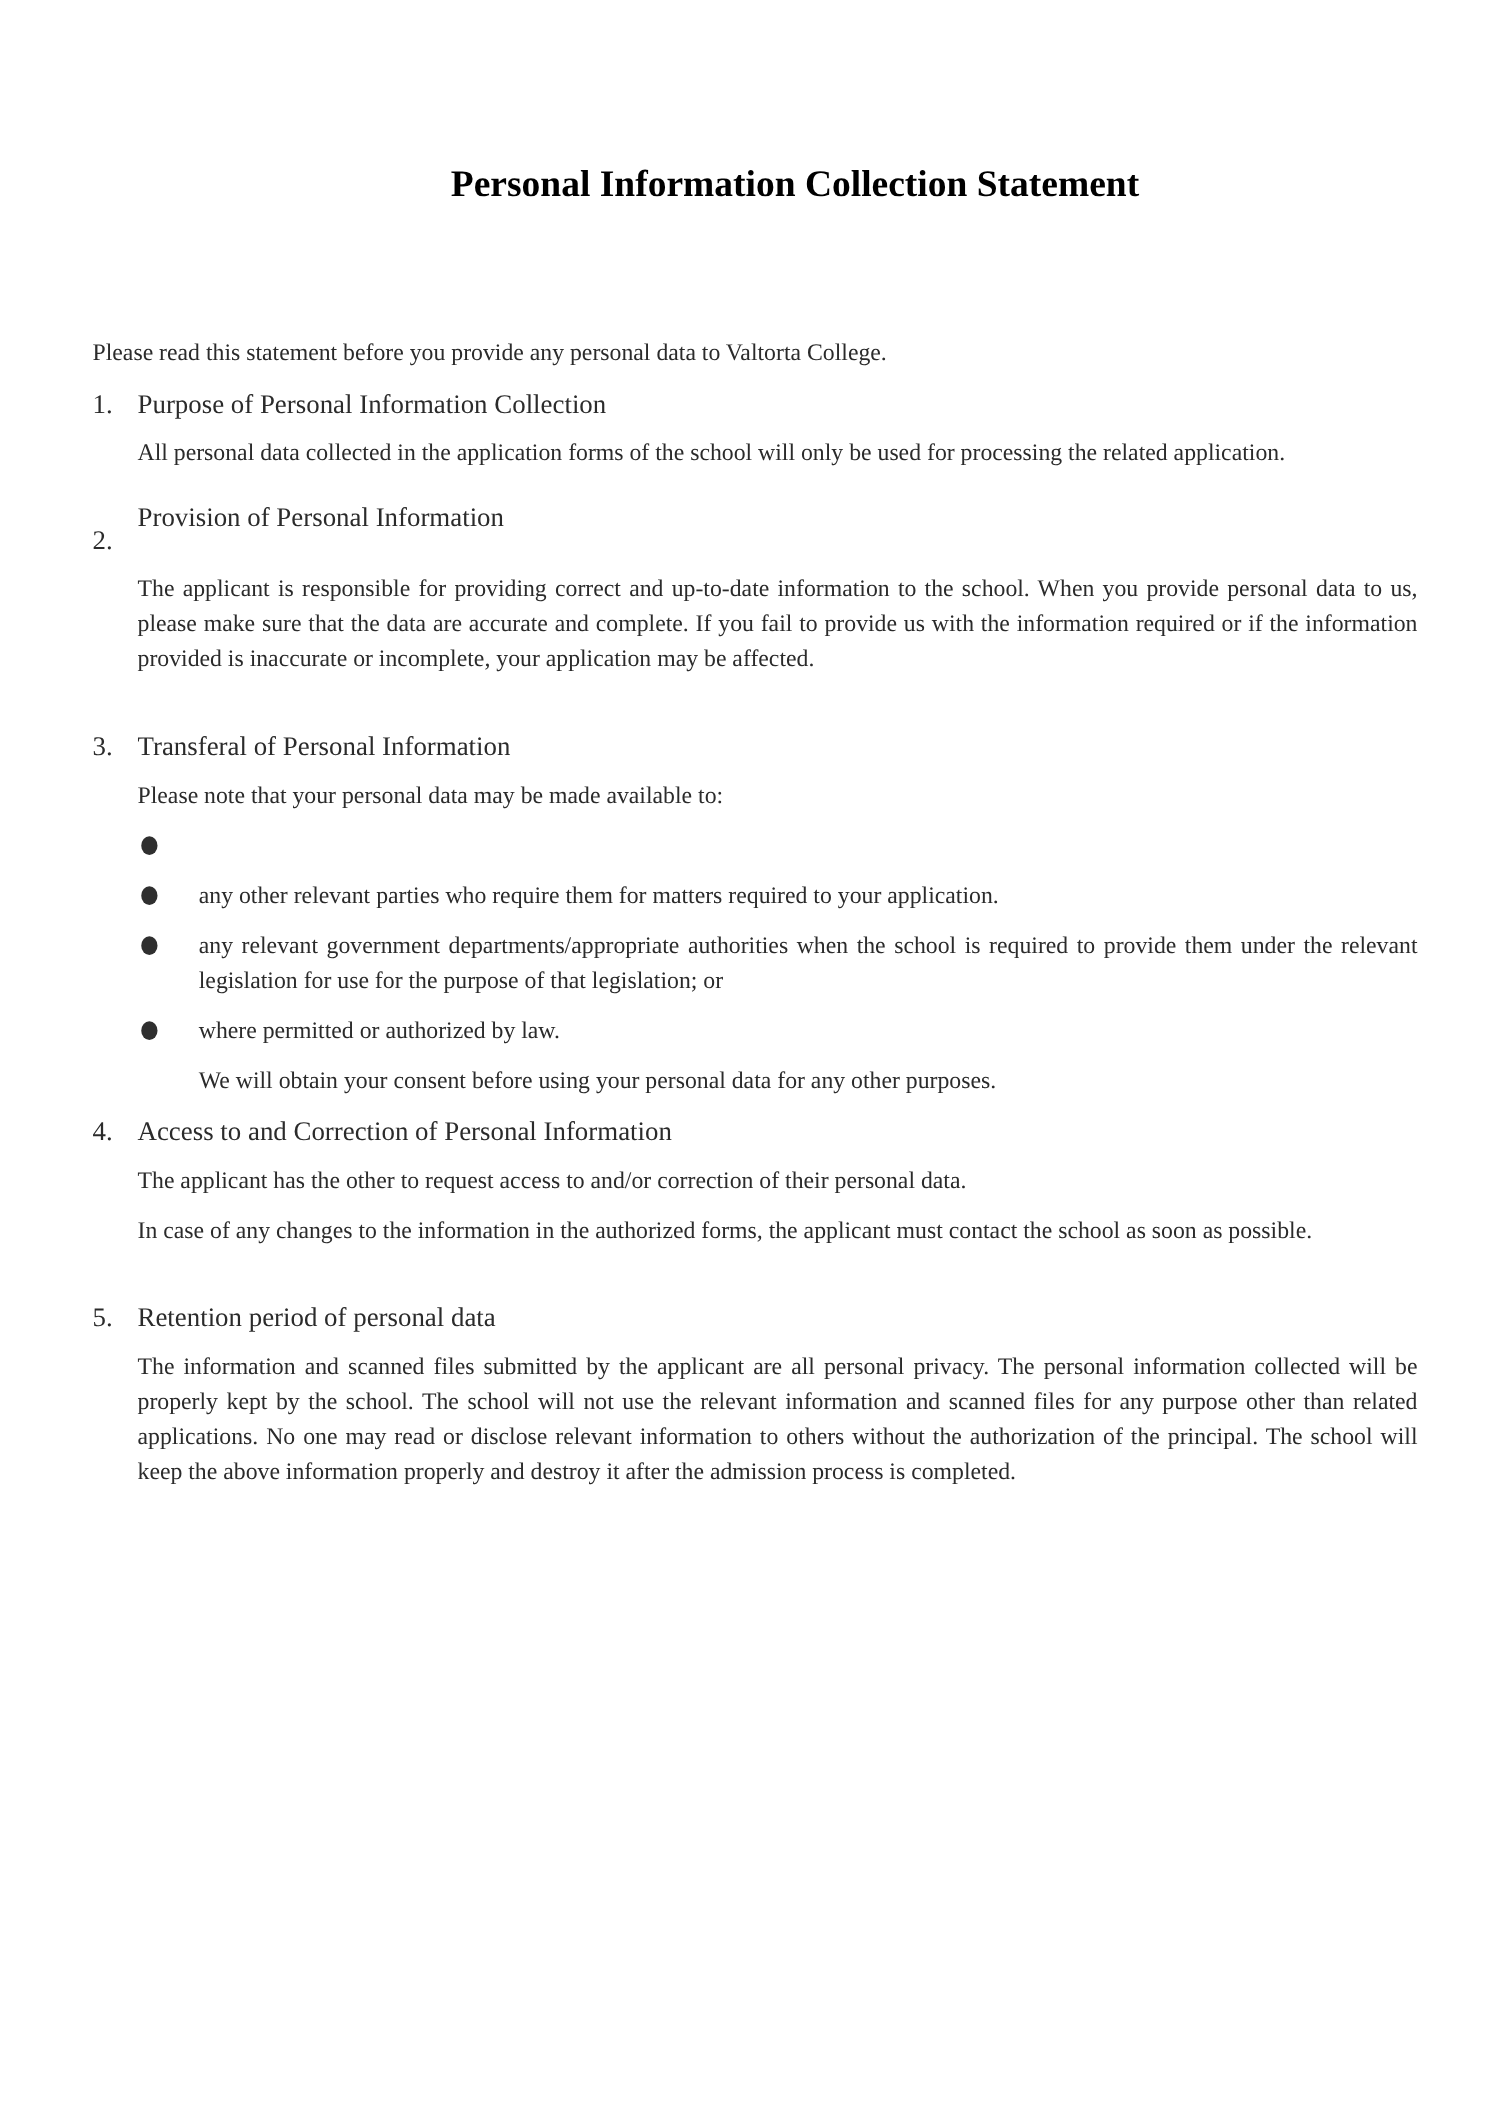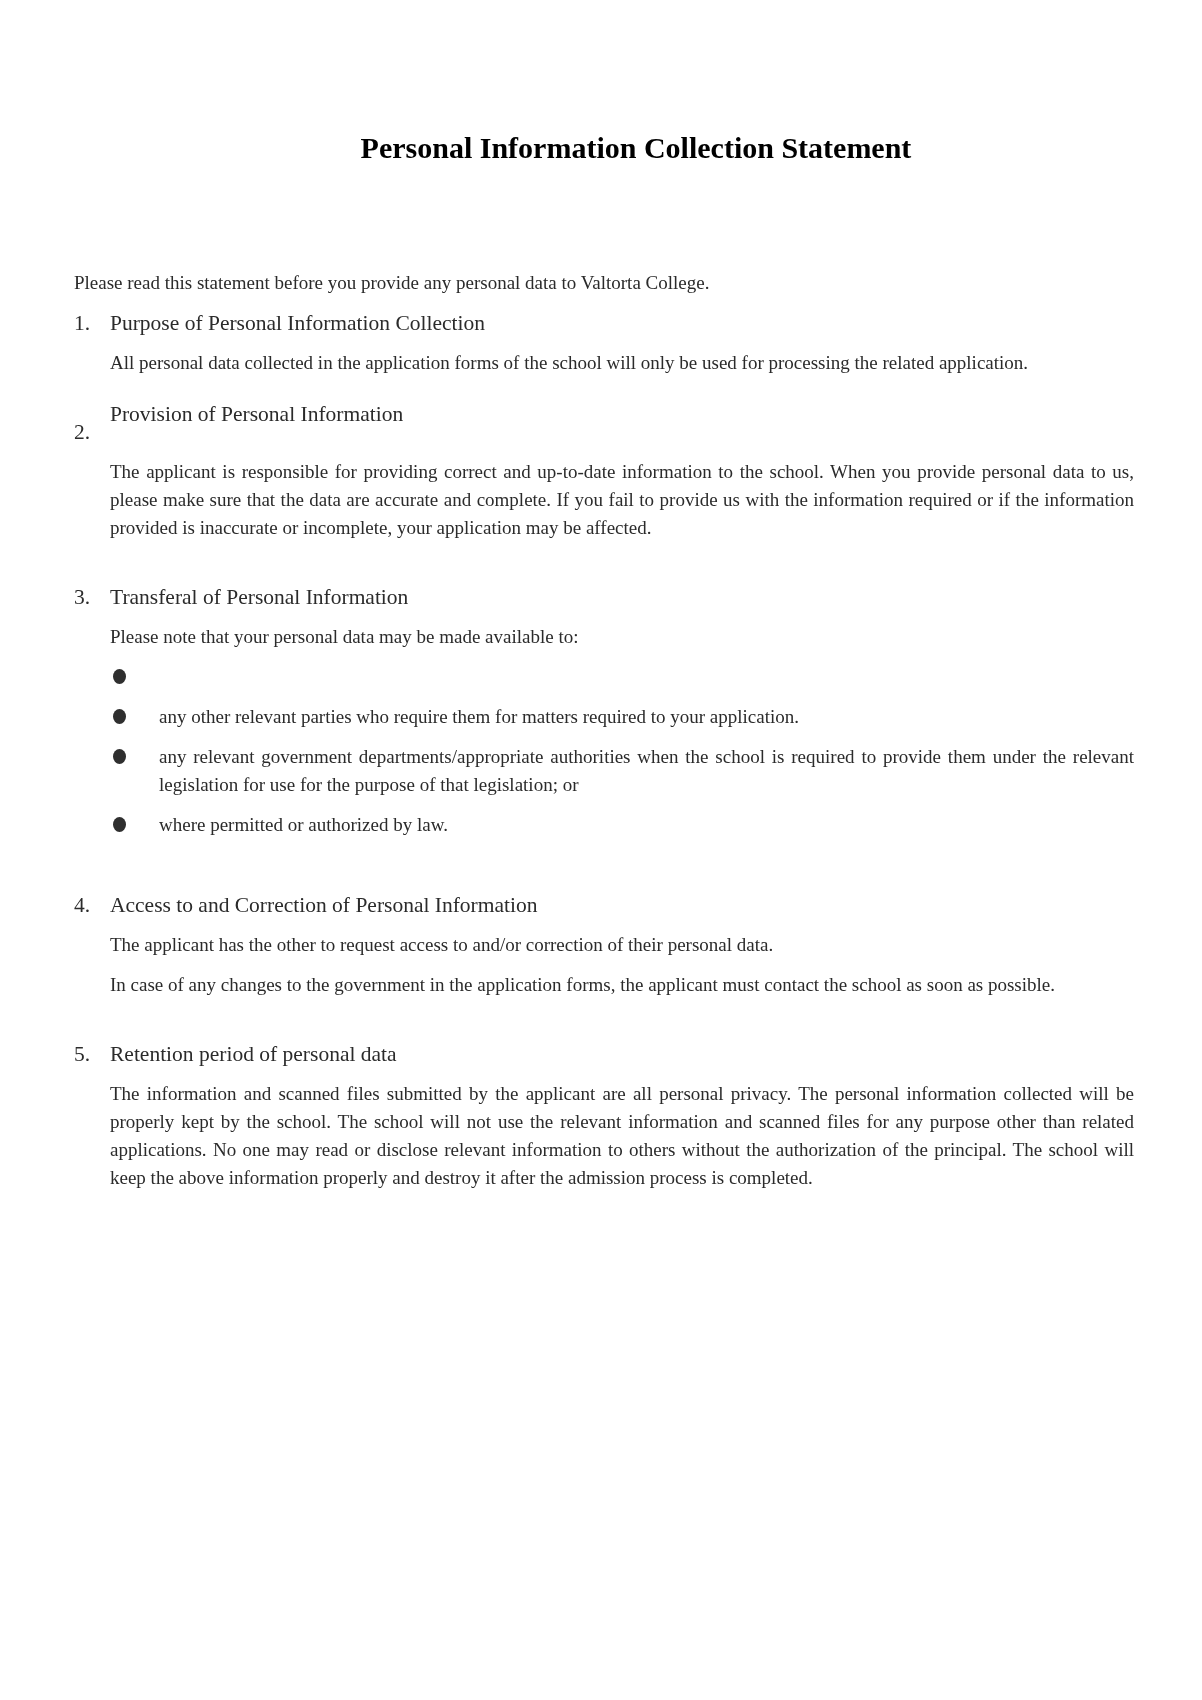--- a/index.html
+++ b/index.html
@@ -52,22 +52,23 @@
 
   <div class="bullet-dot" style="top:709px"></div>
   <div class="para bullet-text" style="top:703px">any other relevant parties who require them for matters required to your application.</div>
 
   <div class="bullet-dot" style="top:749px"></div>
   <div class="para bullet-text" style="top:743px">any relevant government departments/appropriate authorities when the school is required to provide them under the relevant legislation for use for the purpose of that legislation; or</div>
 
   <div class="bullet-dot" style="top:817px"></div>
   <div class="para bullet-text" style="top:811px">where permitted or authorized by law.</div>
 
+  <div class="para bullet-text" style="top:851px">We will obtain your consent before using your personal data for any other purposes.</div>
 
   <div class="num" style="top:891px">4.</div>
   <div class="head" style="top:891px">Access to and Correction of Personal Information</div>
   <div class="para body" style="top:931px">The applicant has the other to request access to and/or correction of their personal data.</div>
-  <div class="para body" style="top:971px">In case of any changes to the government in the application forms, the applicant must contact the school as soon as possible.</div>
+  <div class="para body" style="top:971px">In case of any changes to the information in the authorized forms, the applicant must contact the school as soon as possible.</div>
 
   <div class="num" style="top:1040px">5.</div>
   <div class="head" style="top:1040px">Retention period of personal data</div>
   <div class="para body" style="top:1080px">The information and scanned files submitted by the applicant are all personal privacy. The personal information collected will be properly kept by the school. The school will not use the relevant information and scanned files for any purpose other than related applications. No one may read or disclose relevant information to others without the authorization of the principal. The school will keep the above information properly and destroy it after the admission process is completed.</div>
 </div>
 
 </body></html>

